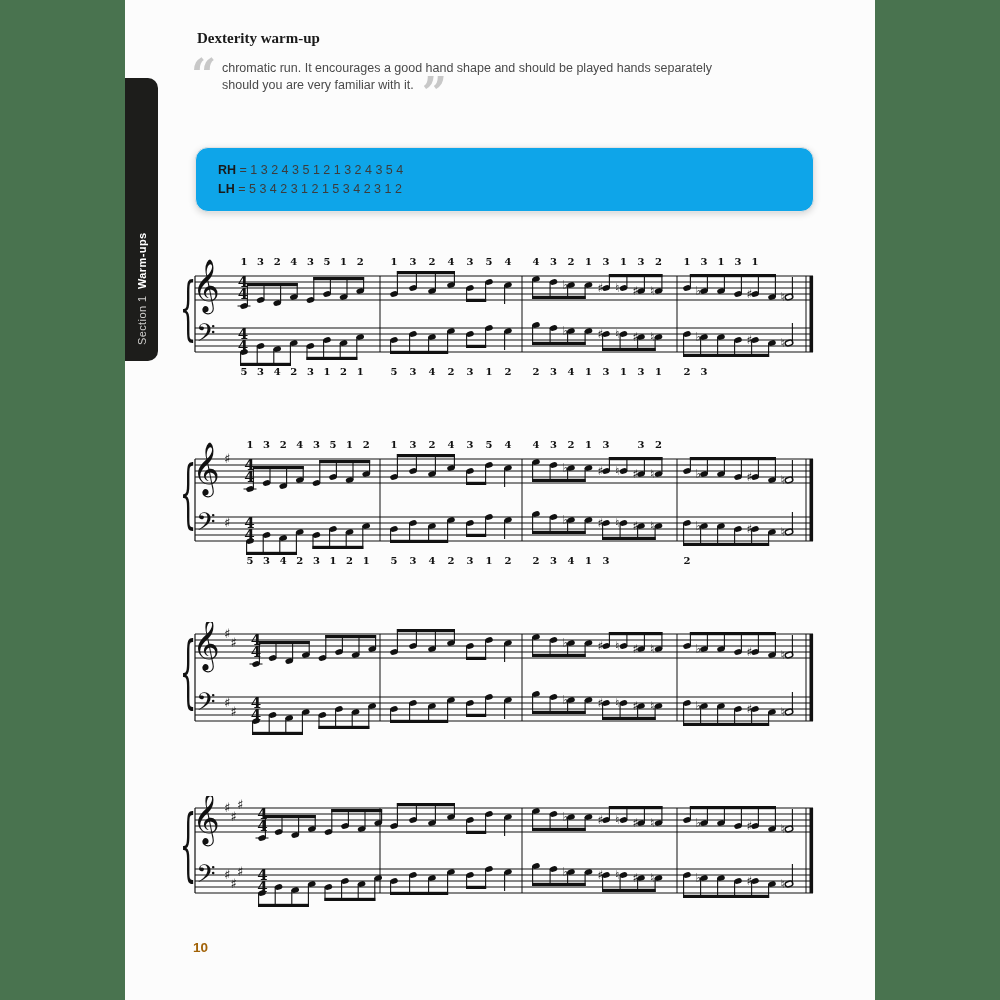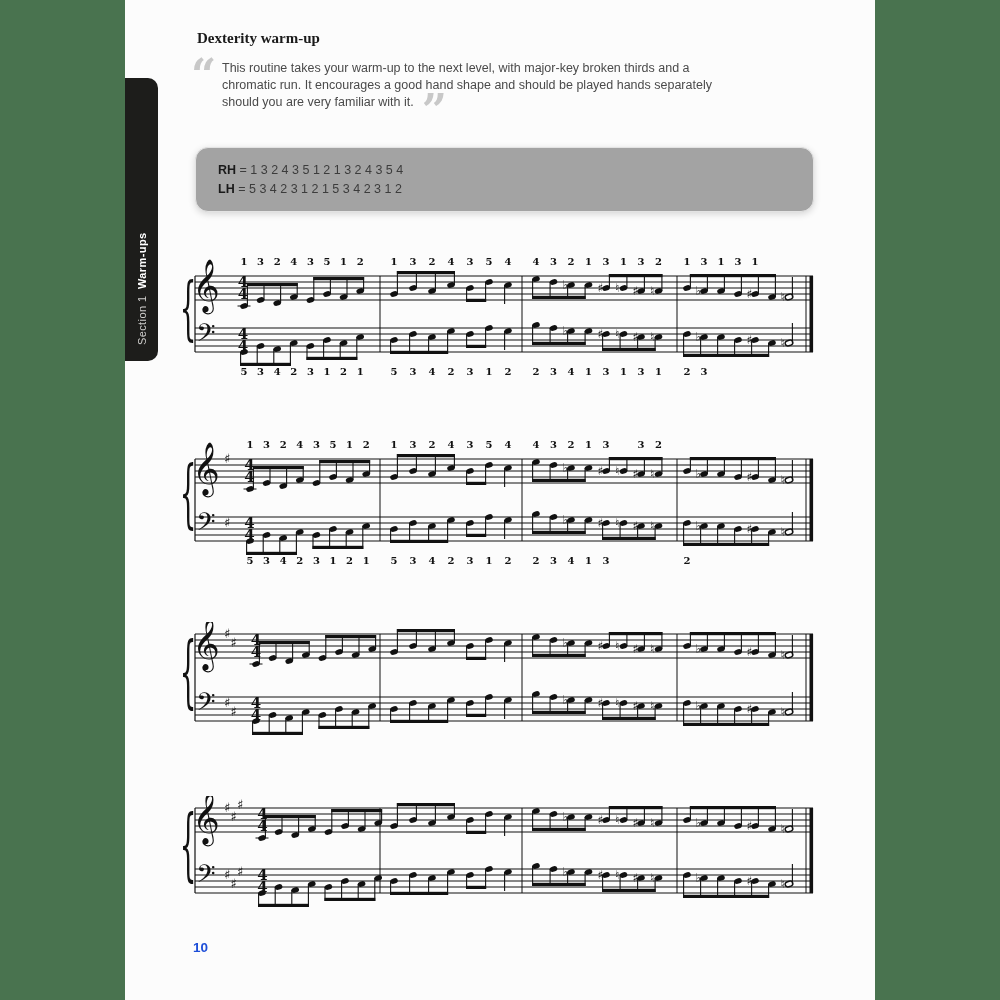--- a/index.html
+++ b/index.html
@@ -13,47 +13,46 @@
             writing-mode:vertical-rl;white-space:nowrap;font-size:11px;letter-spacing:.4px;}
   .tab-text .sec{color:#cfcecc;font-weight:400;}
   .tab-text .wu{color:#ffffff;font-weight:700;margin-top:7px;}
   
   .title{position:absolute;left:72px;top:30px;font-size:15px;font-weight:700;color:#1a1a1a;font-family:Liberation Serif, serif;}
   .quote{position:absolute;left:97px;top:60px;width:540px;font-size:12.5px;line-height:17px;color:#4a4a4a;}
   .qmark{font-family:"DejaVu Serif",serif;font-weight:700;color:#c8c8c8;font-size:44px;line-height:0;}
   .qopen{position:absolute;left:-31px;top:16px;}
   .qclose{display:inline-block;vertical-align:-20px;margin-left:8px;}
   
-  .fbox{position:absolute;left:70px;top:147px;width:617px;height:63px;background:#a3a3a3;
+  .fbox{position:absolute;left:70px;top:147px;width:617px;height:63px;background:#0ea5e9;
         border:1px solid #e3e3e3;border-radius:13px;box-shadow:0 2px 7px rgba(0,0,0,.16);
         display:flex;align-items:center;}
   .fbox .left{margin-left:22px;width:222px;font-size:12.5px;color:#3c3c3c;line-height:19px;white-space:nowrap;}
   .fbox .left b{color:#1a1a1a;}
   .fbox .right{font-size:12.5px;color:#4a4a4a;line-height:18px;}
   
   .system{position:absolute;left:55px;width:645px;}
   .system svg{display:block;}
-  .pagenum{position:absolute;left:68px;top:940px;font-size:13.5px;font-weight:700;color:#1d4ed8;text-align:center;}
+  .pagenum{position:absolute;left:68px;top:940px;font-size:13.5px;font-weight:700;color:#a16207;text-align:center;}
 </style>
 </head>
 <body>
 
 <div class="stage">
   <div class="page">
 
     <div class="tab">
       <div class="tab-text"><span class="sec">Section 1</span><span class="wu">Warm-ups</span>
       </div>
     </div>
 
     <div class="title">Dexterity warm-up</div>
 
     <div class="quote">
       <span class="qmark qopen">“</span>
-      <div>This routine takes your warm-up to the next level, with major-key broken thirds and a</div>
       <div>chromatic run. It encourages a good hand shape and should be played hands separately</div>
       <div><span>should you are very familiar with it.</span><span class="qmark qclose">”</span></div>
     </div>
 
     <div class="fbox">
       <div class="left">
         <div><b>RH</b> <span>=</span> <span>1 3 2 4 3 5 1 2 1 3 2 4 3 5 4</span></div>
         <div><b>LH</b> <span>=</span> <span>5 3 4 2 3 1 2 1 5 3 4 2 3 1 2</span></div>
       </div>
     </div>

